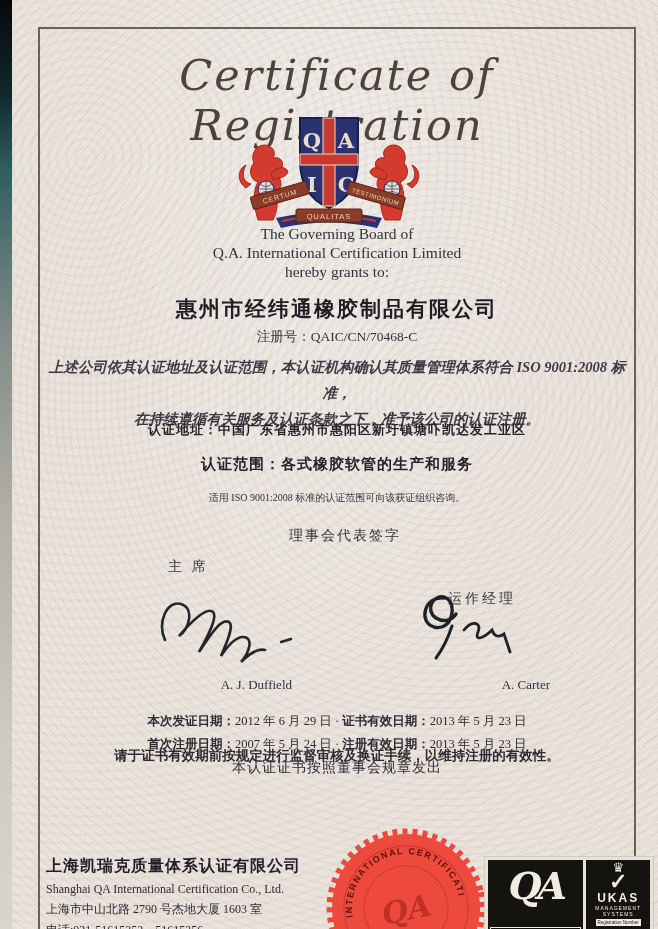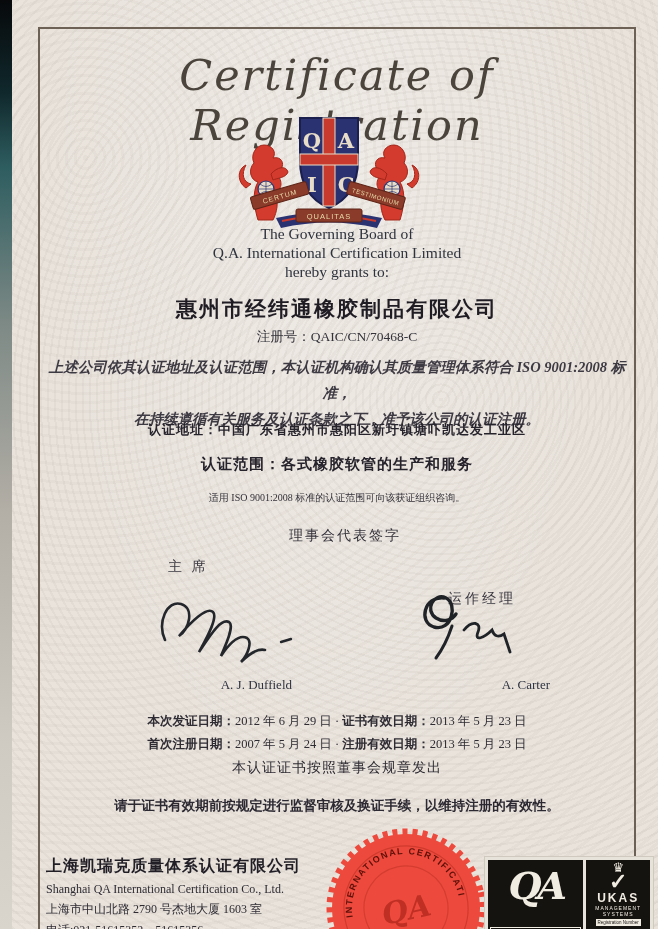--- a/index.html
+++ b/index.html
@@ -34,21 +34,21 @@
   .addr-line { top:421px; font-size:13px; font-weight:700; color:#26232c; letter-spacing:1px; }
   .scope-line { top:455px; font-size:15px; font-weight:700; color:#26232c; letter-spacing:1px; }
   .consult-line { top:491px; font-size:10px; color:#33313a; }
   .sig-heading { top:527px; font-size:14px; color:#33313a; letter-spacing:2px;padding-left:16px; }
   .sig-title { position:absolute; font-size:14px; color:#3a3740; letter-spacing:3px; }
   .sig-name { position:absolute; font-size:13px; color:#2f3340; text-align:right; }
   .signature-svg { position:absolute; }
   .dates-block { top:710px; font-size:12.5px; line-height:23px; color:#2e2b33; }
   .dates-block .dlabel { font-weight:700; }
   .issued-per { font-size:14px; letter-spacing:1px; }
-  .notice { top:797px; font-size:13.5px; font-weight:700; color:#2c2932; }
+  .notice { top:747px; font-size:13.5px; font-weight:700; color:#2c2932; }
   .footer { position:absolute; left:46px; top:856px; color:#2e2b33; }
   .footer .cn { font-size:16px; font-weight:700; letter-spacing:1px; color:#211e26; }
   .footer .en { font-size:12px; margin-top:5px; }
   .footer .ad { font-size:12px; margin-top:4px; }
   .footer .ph { font-size:12px; margin-top:4px; }
   .crest { position:absolute; left:224px; top:112px; width:210px; height:118px; }
   .seal { position:absolute; left:320px; top:816px; width:172px; height:150px; }
   .logo-box {
     position:absolute; left:484px; top:856px; width:170px; height:90px;
     background:#e7e2da; border:1px solid #cfc9c0; display:flex; gap:3px; padding:3px; overflow:hidden;

